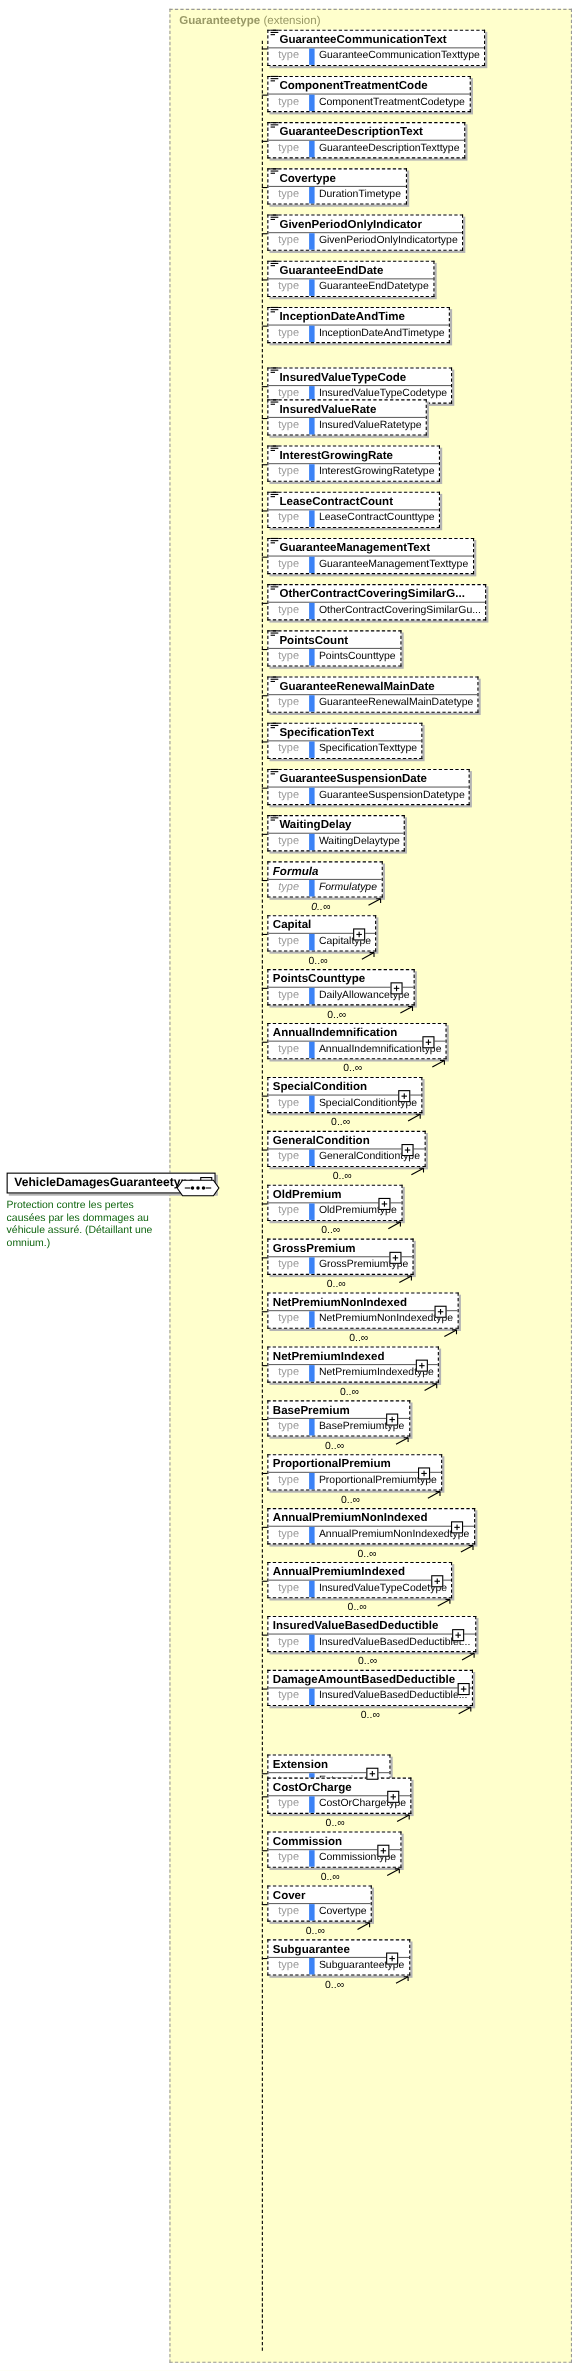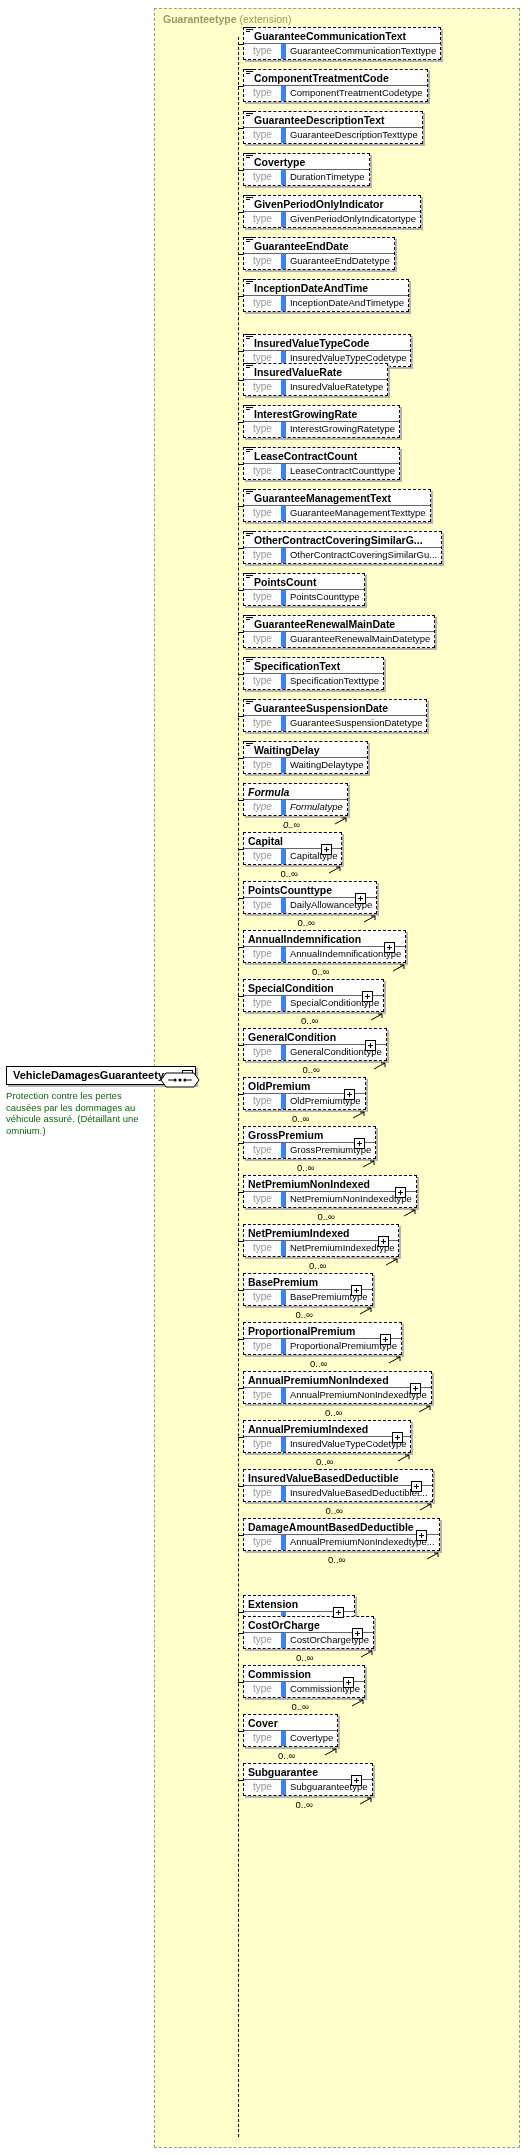--- a/index.html
+++ b/index.html
@@ -552,21 +552,21 @@
               <span class="tkey">type</span>
               <span class="tval">InsuredValueBasedDeductiblet...</span>
             </div><span class="loop"><svg width="14" height="8" viewBox="0 0 14 8">
                 <path d="M1 7 L12 1" stroke="#000" stroke-width="1" fill="none"></path>
                 <path d="M12 1 L8 1 M12 1 L12 5" stroke="#000" stroke-width="1" fill="none"></path>
               </svg></span></div><span class="node-plus" style="top: 12px; left: 168px;"></span><span class="occurs" style="top: 36px; left: 82.5px;">0..∞</span></div>
         <div class="node complex" style="top: 1509px;"><div class="stub" style="top: 17px;"></div><div class="nbox"><div class="nrow1">
               <span class="nname">DamageAmountBasedDeductible</span>
             </div><div class="nrow2">
               <span class="tkey">type</span>
-              <span class="tval">AnnualPremiumNonIndexedtype...</span>
+              <span class="tval">InsuredValueBasedDeductible...</span>
             </div><span class="loop"><svg width="14" height="8" viewBox="0 0 14 8">
                 <path d="M1 7 L12 1" stroke="#000" stroke-width="1" fill="none"></path>
                 <path d="M12 1 L8 1 M12 1 L12 5" stroke="#000" stroke-width="1" fill="none"></path>
               </svg></span></div><span class="node-plus" style="top: 12px; left: 173px;"></span><span class="occurs" style="top: 36px; left: 85px;">0..∞</span></div>
         <div class="node complex" style="top: 1558px; margin-top: 28px;"><div class="stub" style="top: 17px;"></div><div class="nbox"><div class="nrow1">
               <span class="nname">Extension</span>
             </div><div class="nrow2">
               <span class="tkey">type</span>
               <span class="tval">Extensiontype</span>
             </div><span class="loop"><svg width="14" height="8" viewBox="0 0 14 8">

